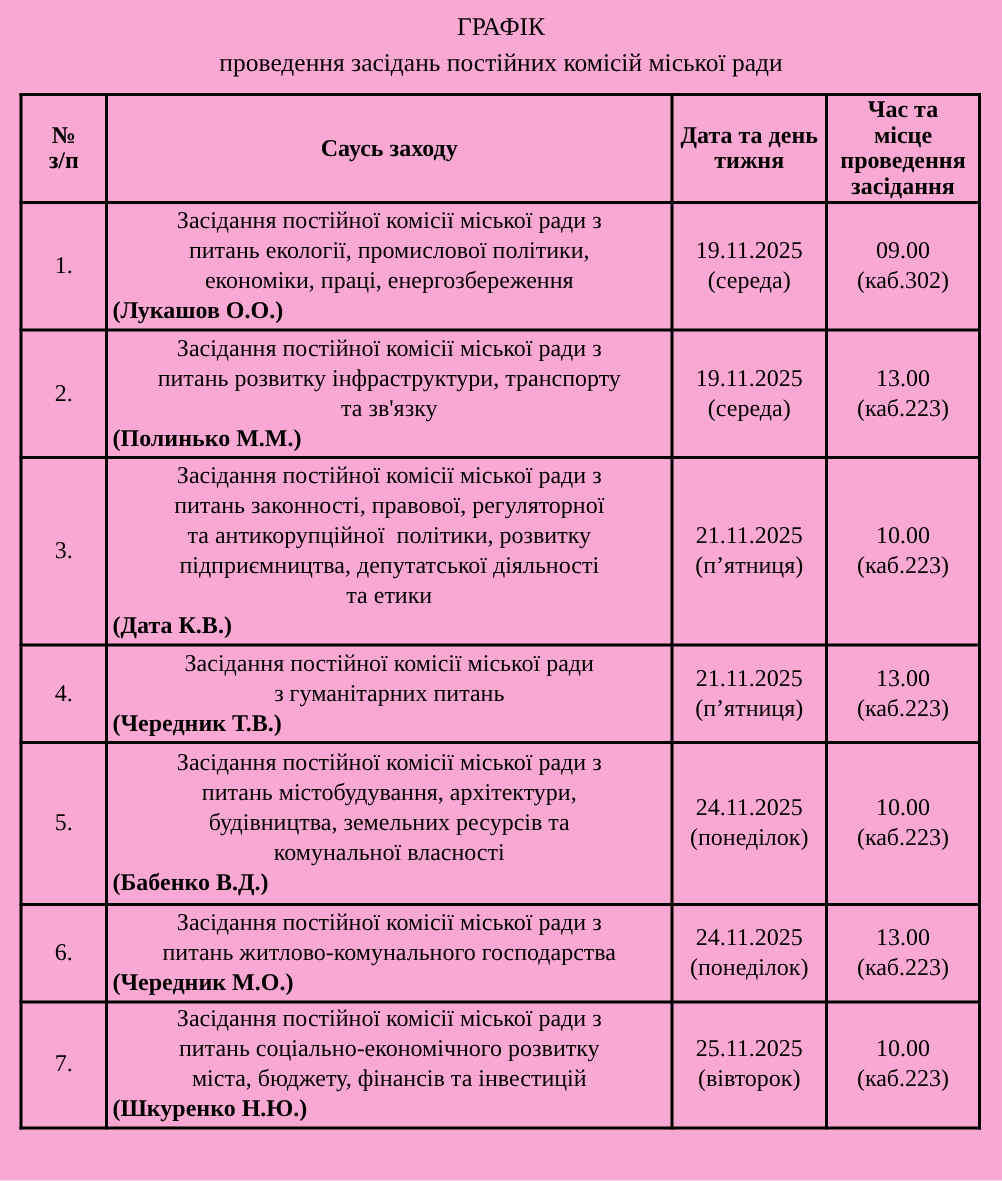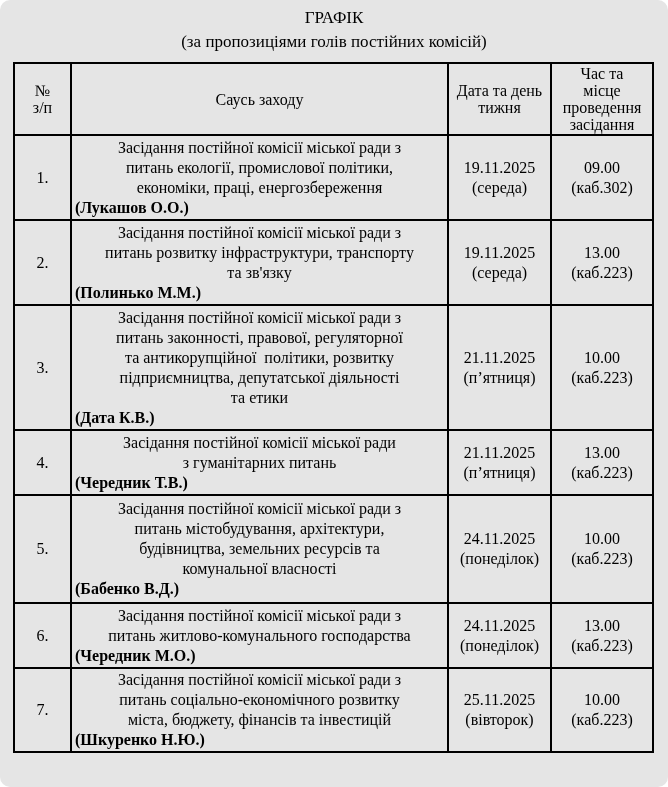--- a/index.html
+++ b/index.html
@@ -3,26 +3,25 @@
 <meta charset="utf-8">
 <style>
   html, body {
     margin: 0;
     padding: 0;
     background: #ffffff;
   }
   .page {
     width: 668px;
     height: 787px;
-    background: #e5e5e5;
+    background: #f9a8d4;
     color: #000000;
     font-family: "Liberation Serif", "DejaVu Serif", serif;
     overflow: hidden;
     box-sizing: border-box;
-    border-radius: 10px;
   }
   .title-block {
     text-align: center;
     padding-top: 6px;
     font-size: 17px;
     line-height: 24px;
     color: #000000;
   }
   .title-line { white-space: nowrap; }
 
@@ -40,21 +39,21 @@
   table.schedule col.c4 { width: 102px; }
 
   table.schedule th,
   table.schedule td {
     border: 2px solid #000000;
     padding: 1px 3px;
     vertical-align: middle;
     box-sizing: border-box;
   }
   table.schedule th {
-    font-weight: normal;
+    font-weight: bold;
     text-align: center;
     white-space: pre-line;
     line-height: 17px;
     height: 72px;
     font-size: 16px;
   }
   td.c-num {
     text-align: center;
     line-height: 20px;
   }
@@ -86,21 +85,21 @@
   tr.row-6 { height: 65px; }
   tr.row-7 { height: 73px; }
 </style>
 </head>
 <body>
 
 <div class="page">
 
   <div class="title-block">
     <div class="title-line">ГРАФІК</div>
-    <div class="title-line">(за пропозиціями голів постійних комісій)</div>
+    <div class="title-line">проведення засідань постійних комісій міської ради</div>
   </div>
 
   <table class="schedule">
     <colgroup>
       <col class="c1">
         <col class="c2">
         <col class="c3">
         <col class="c4">
     </colgroup>
     <thead>

